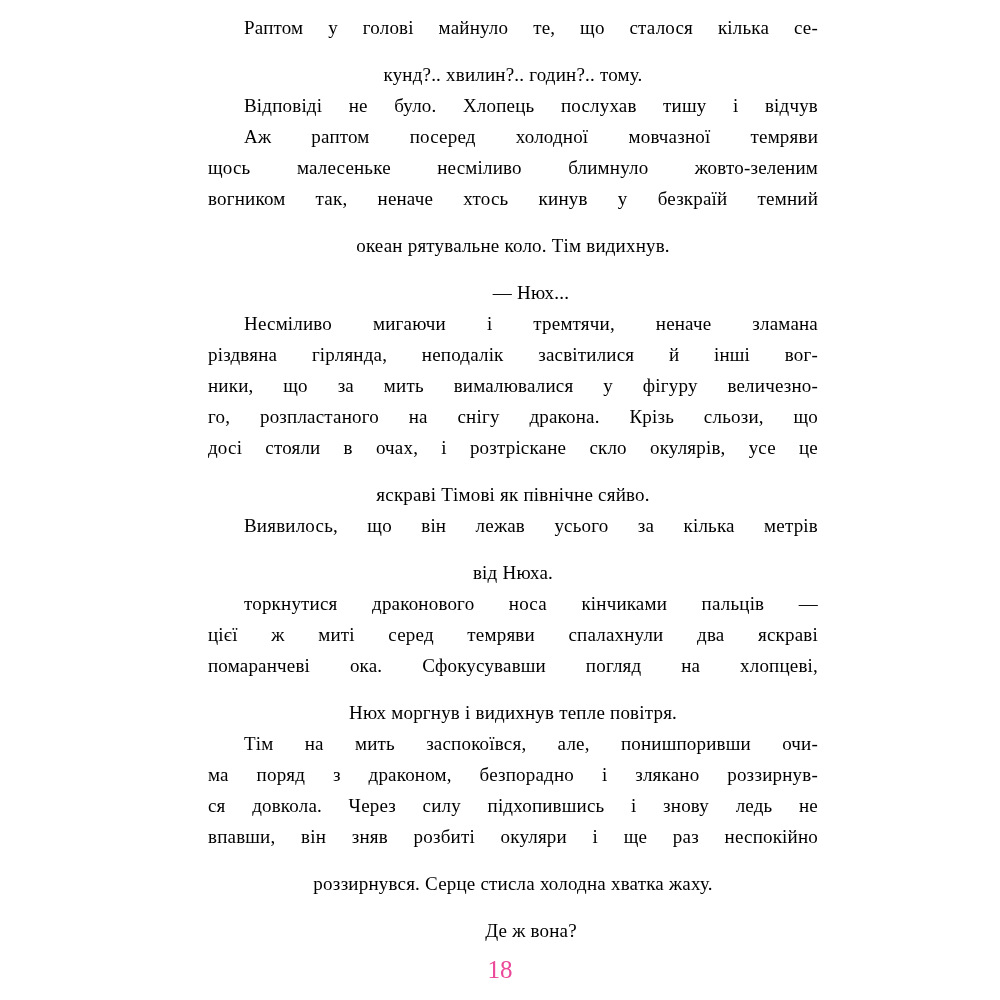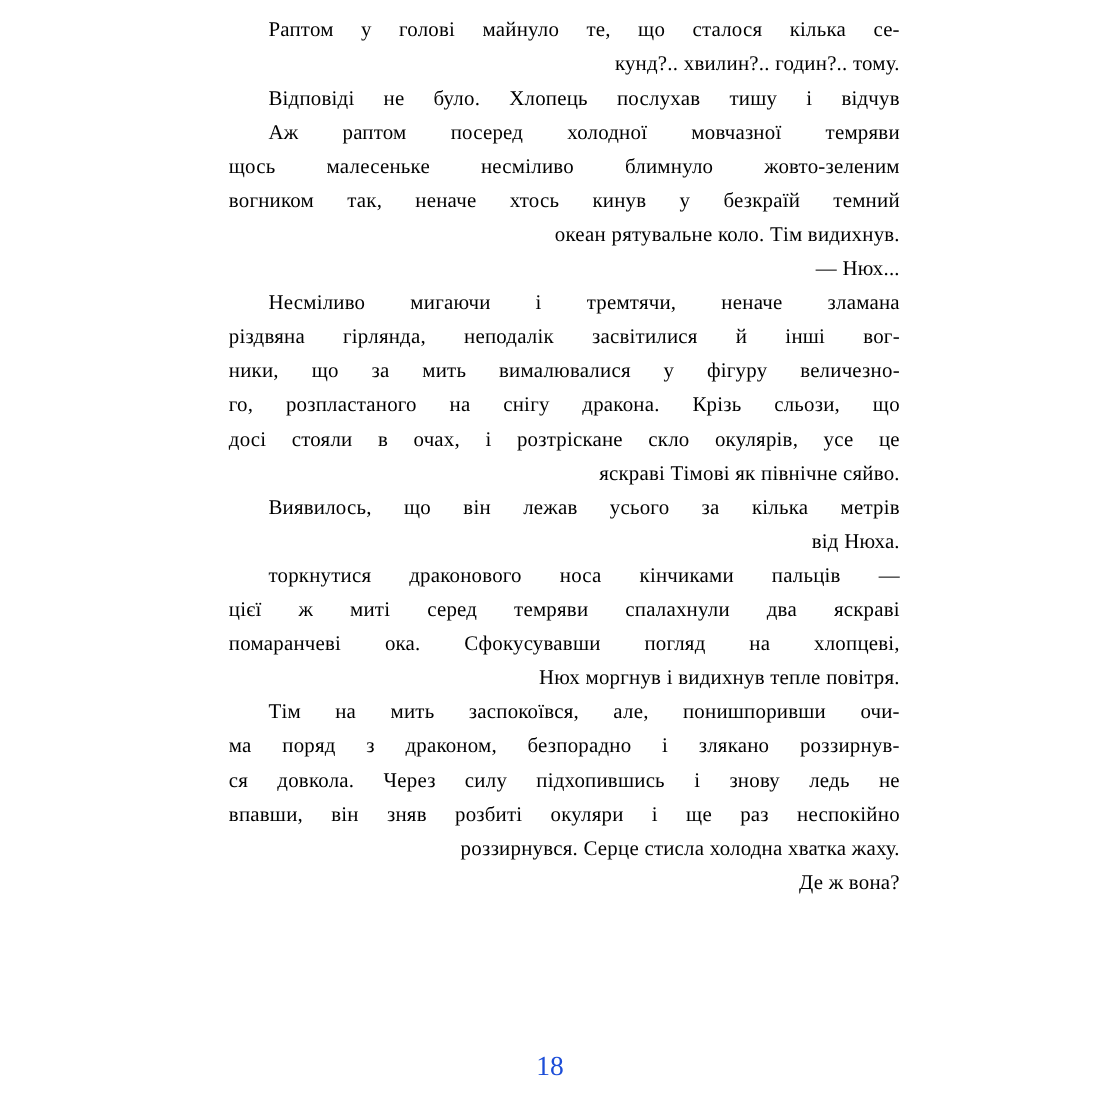--- a/index.html
+++ b/index.html
@@ -42,22 +42,23 @@
     text-justify: inter-word;
     text-indent: 36px;
     letter-spacing: 0.01em;
     word-spacing: 0.005em;
     hyphens: none;
   }
 
   
   .para > .last-line {
     display: block;
-    text-align: right;
+    text-align: center;
     text-indent: 0;
+    margin-top: 16px;
   }
   .para > .line {
     display: block;
     text-align: justify;
     text-indent: 0;
     text-align-last: justify;
   }
   .para > .line:first-child,
   .para > .last-line:first-child {
     text-indent: 36px;
@@ -65,21 +66,21 @@
 
   #page-number {
     position: absolute;
     left: 0;
     top: 955px;
     width: 1000px;
     text-align: center;
     font-size: 25px;
     line-height: 30px;
     font-family: "Liberation Serif", "DejaVu Serif", serif;
-    color: #1d4ed8;
+    color: #ec4899;
   }
 </style>
 </head>
 <body>
 
 <div id="page">
 
   <div id="text-column">
 
     <p class="para">

